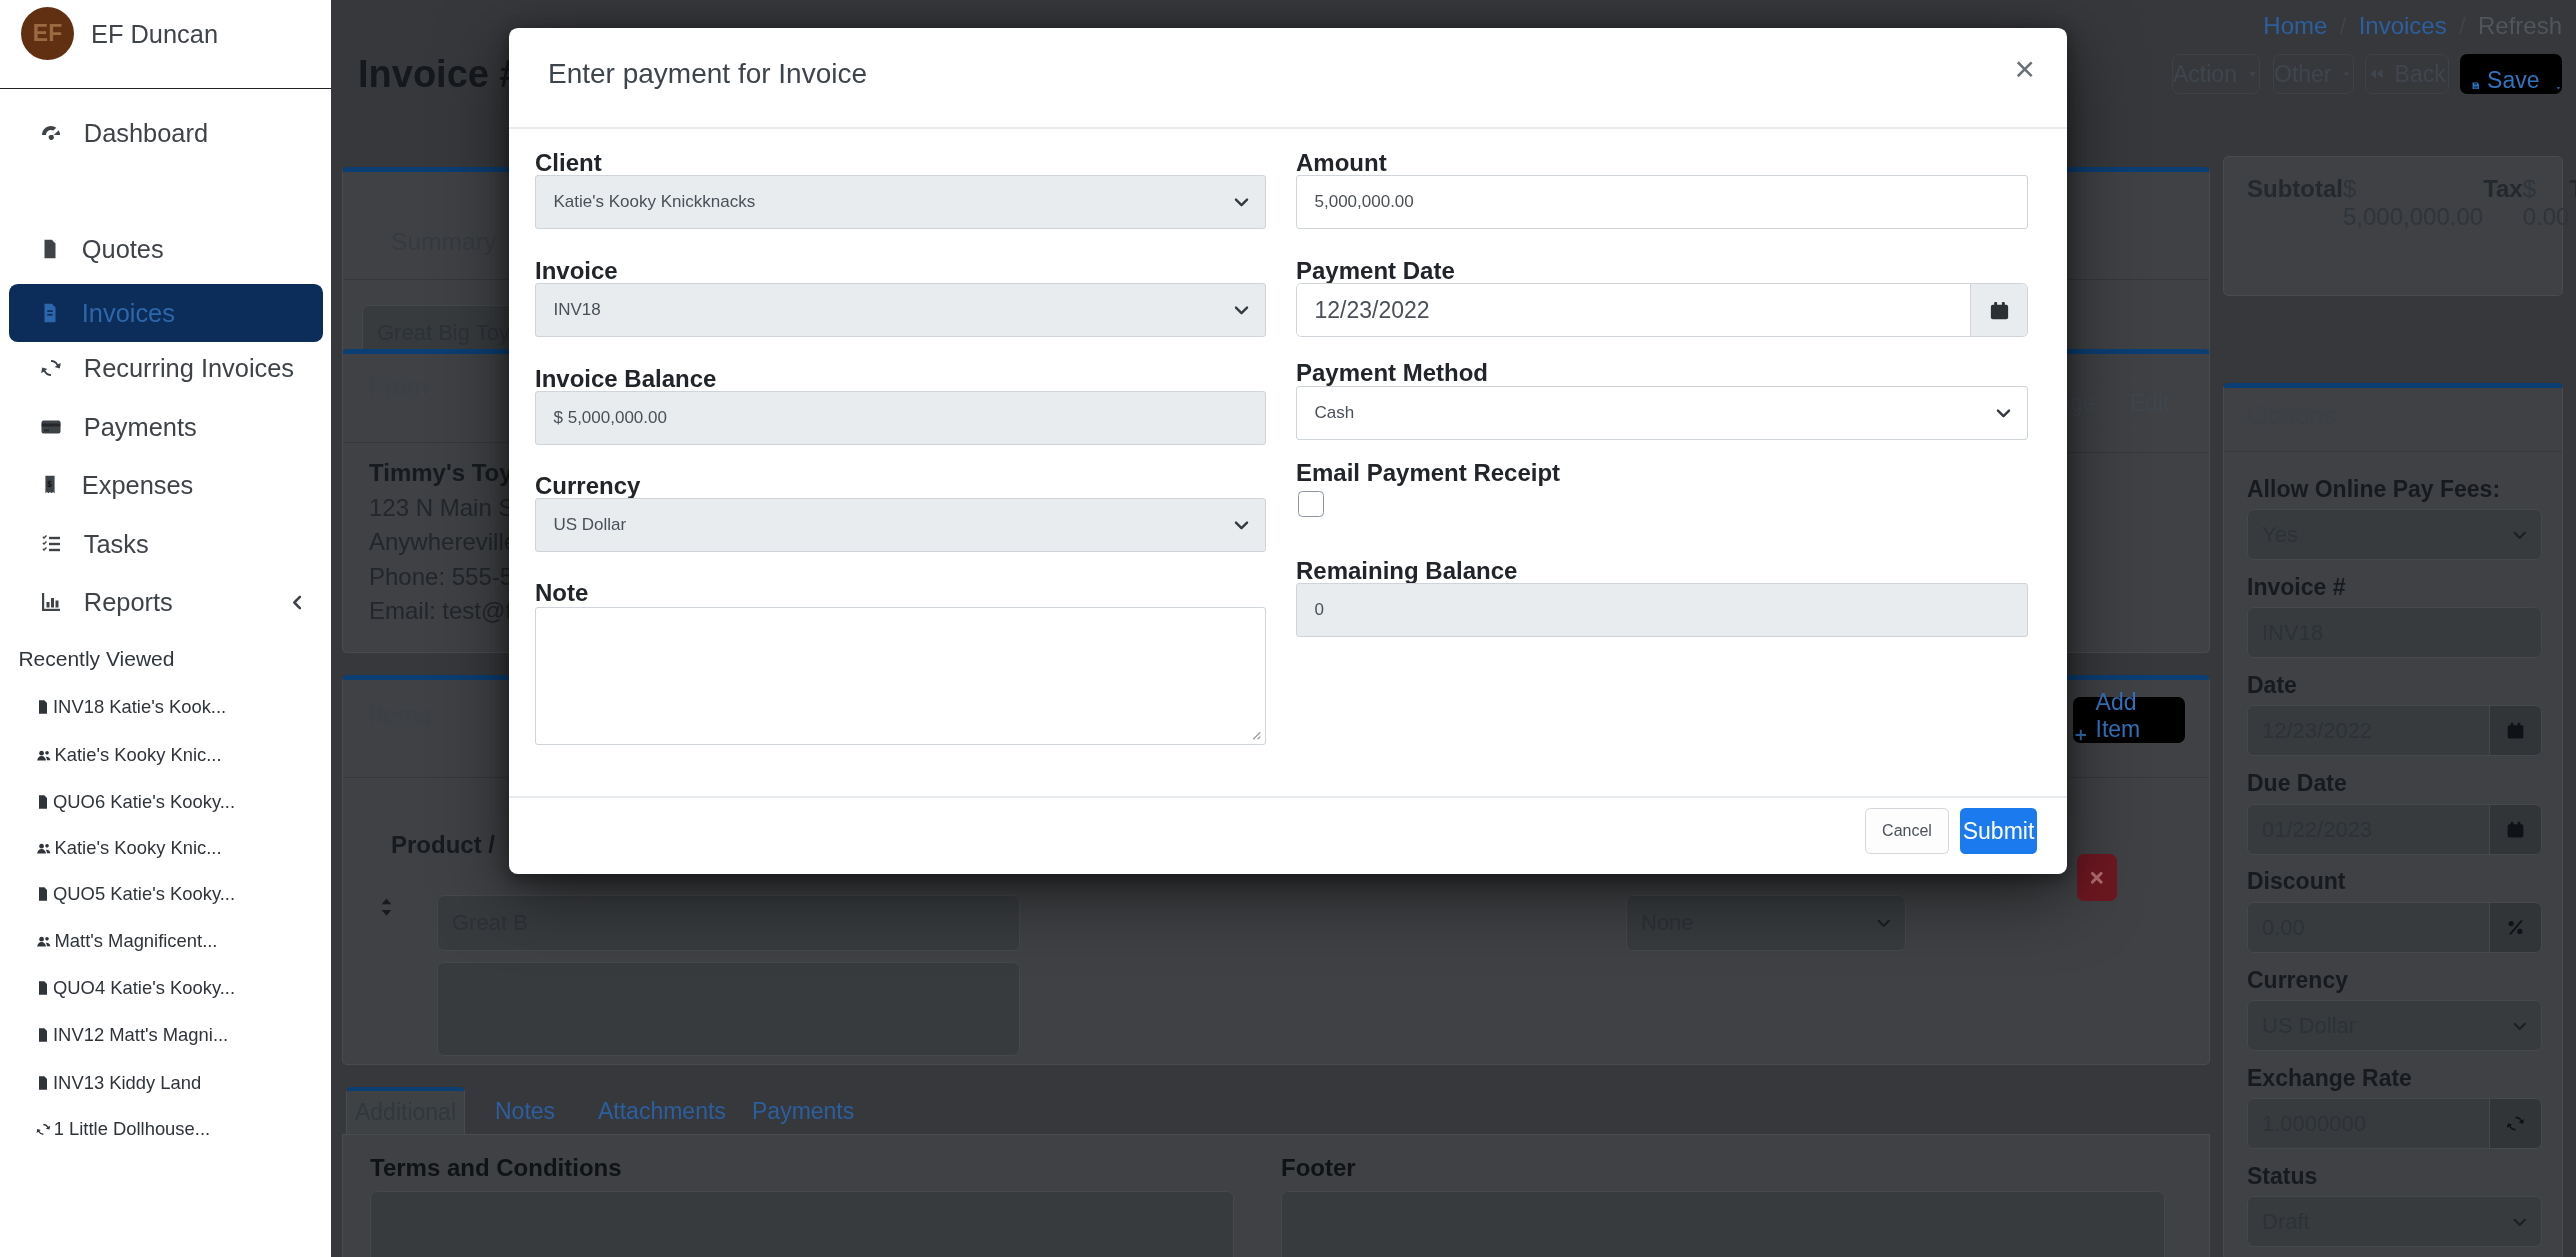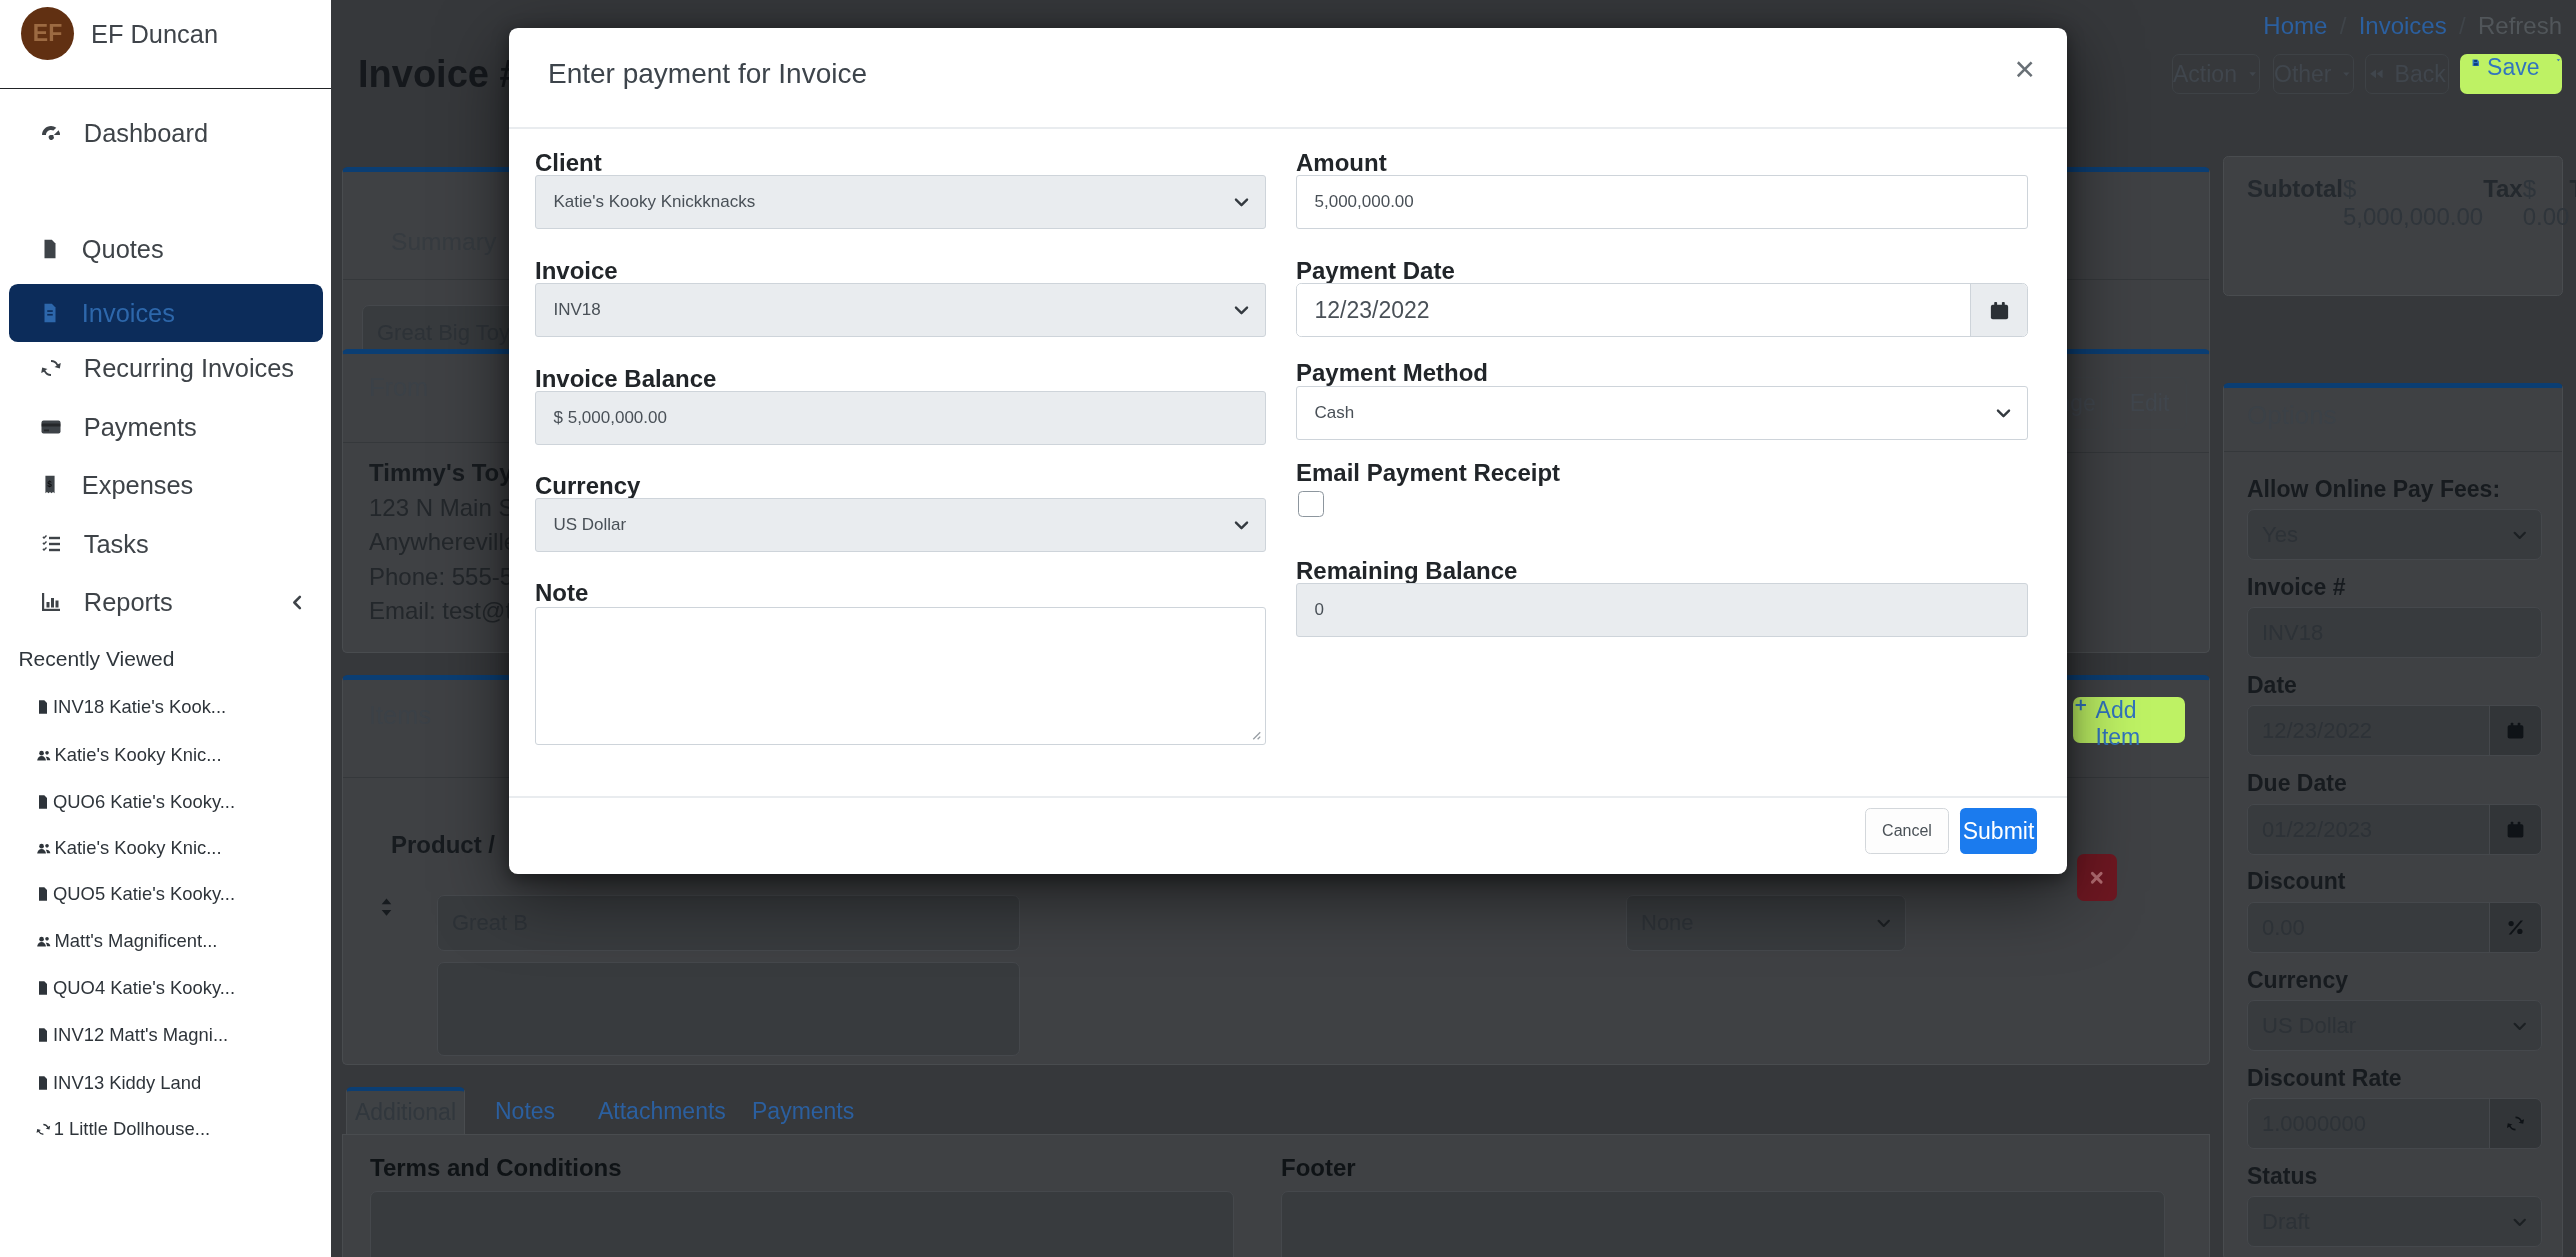--- a/index.html
+++ b/index.html
@@ -15,22 +15,22 @@
   .dlabel{position:absolute;font-weight:700;color:#171b1f;font-size:24px}
   .dtext{position:absolute;color:#23272b;font-size:24px}
   .dinput{position:absolute;background:#383b3e;border:1.8px solid #45484c;border-radius:7px;
           color:#2d3237;font-size:22px;display:flex;align-items:center;padding:0 14px;box-sizing:border-box}
   .dgroup{position:absolute;display:flex;border:1.8px solid #45484c;border-radius:7px;overflow:hidden;box-sizing:border-box}
   .dgroup .val{flex:1;background:#383b3e;color:#2d3237;font-size:22px;display:flex;align-items:center;padding:0 14px}
   .daddon{width:51px;background:#323538;border-left:1.8px solid #45484c;display:flex;align-items:center;justify-content:center;color:#0f1317}
   .dchev{position:absolute;right:12.3px;top:50%;transform:translateY(-50%)}
   .btn-outline-dim{position:absolute;border:1.8px solid #3e4246;border-radius:7px;color:#40464d;font-size:23px;
           display:flex;align-items:center;justify-content:center;gap:8.8px;box-sizing:border-box;background:transparent}
-  .btn-primary-dim{position:absolute;background:#bef264;border-radius:7px;color:#3174be;font-size:23px;
-          display:flex;align-items:flex-start;justify-content:center;gap:7px;box-sizing:border-box}
+  .btn-primary-dim{position:absolute;background:#000000;border-radius:7px;color:#3174be;font-size:23px;
+          display:flex;align-items:flex-end;justify-content:center;gap:7px;box-sizing:border-box}
   .link-dim{color:#2b5f9f;text-decoration:none}
   
   #sidebar{position:absolute;left:0;top:0;width:331px;height:1257px;background:#ffffff}
   .sb-item{position:absolute;left:8.8px;width:314px;height:58px;display:flex;align-items:center;
            padding-left:30px;box-sizing:border-box;gap:21px;color:#3e4348;font-size:25.4px}
   .sb-item.active{background:#0c2c5a;border-radius:8.8px;color:#2d67ab}
   .sb-item svg{flex:0 0 auto}
   .rv-item{position:absolute;left:0;width:331px;height:24.6px;display:flex;align-items:center;
            padding-left:35px;box-sizing:border-box;gap:2px;color:#2e343a;font-size:18.4px}
   
@@ -395,21 +395,21 @@
   </div>
 
   <div class="abs dlabel" style="left:23px;top:579px;font-size:23px">Currency</div>
   <div class="dinput" style="left:23px;top:612px;width:295px;height:51px">
     <span>US Dollar</span>
     <svg class="dchev" width="17.5" height="17.5" viewBox="0 0 24 24" fill="none" stroke="#1c2023" stroke-width="3" stroke-linecap="round" stroke-linejoin="round">
         <path d="M5 9l7 7 7-7"></path>
       </svg>
   </div>
 
-  <div class="abs dlabel" style="left:23px;top:677px;font-size:23px">Discount Rate</div>
+  <div class="abs dlabel" style="left:23px;top:677px;font-size:23px">Exchange Rate</div>
   <div class="dgroup" style="left:23px;top:710px;width:295px;height:51px">
     <div class="val">1.0000000</div>
     <div class="daddon">
       <svg width="21" height="21" viewBox="0 0 24 24" fill="currentColor">
           <path d="M12 4a8 8 0 0 1 7 4.2L21.8 7l-1 5.4L15.5 11l2.2-1.3A6 6 0 0 0 12 6V4z"></path>
           <path d="M12 20a8 8 0 0 1-7-4.2L2.2 17l1-5.4L8.5 13l-2.2 1.3A6 6 0 0 0 12 18v2z"></path>
         </svg>
     </div>
   </div>
 

